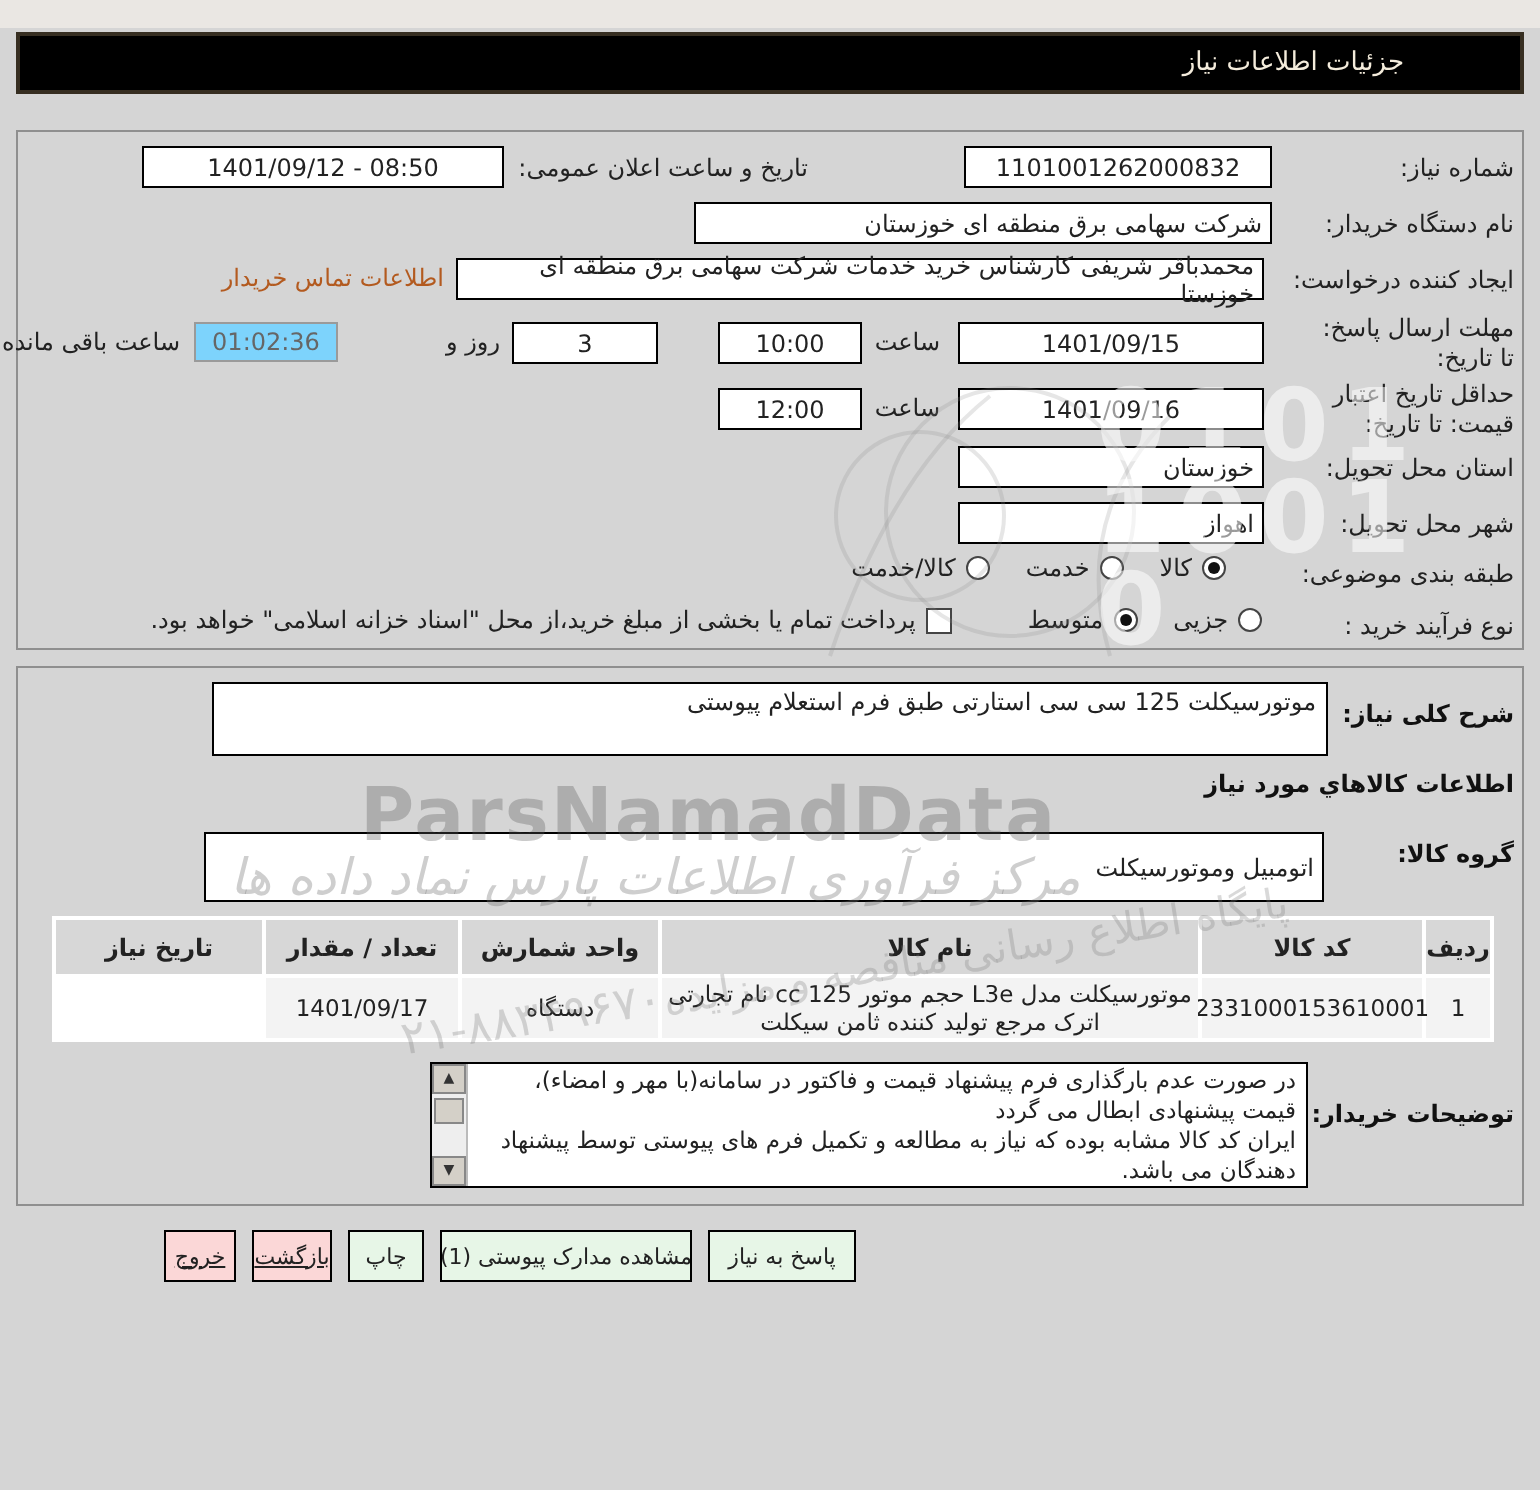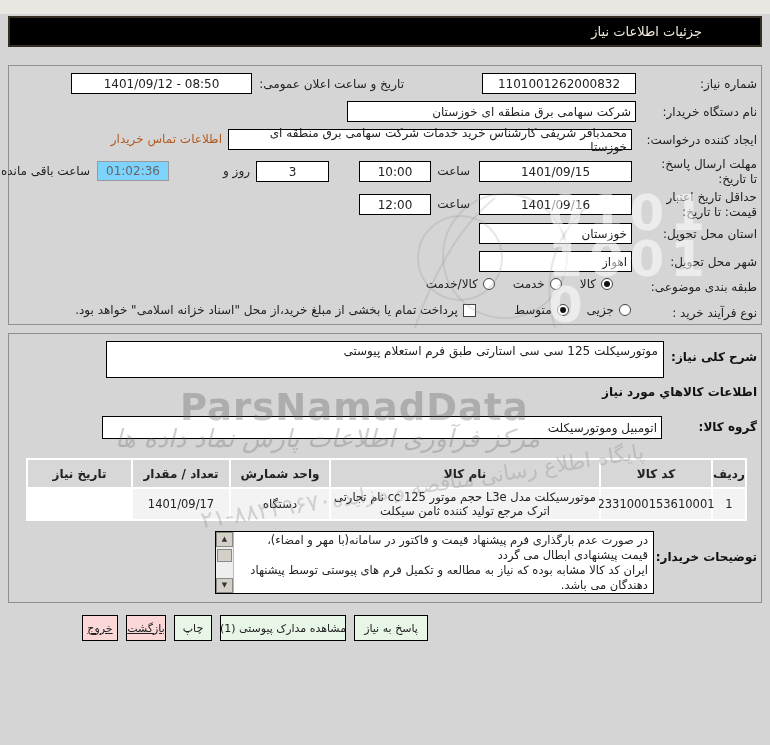--- a/index.html
+++ b/index.html
@@ -143,21 +143,21 @@
     </div>
   </div>
 
   <div class="panel panel2">
     <span class="lbl bold" style="right:4px;top:16px">شرح کلی نیاز:</span>
     <div class="tarea" style="right:97px;width:558px;top:7px;height:37px">موتورسیکلت 125 سی سی استارتی طبق فرم استعلام پیوستی</div>
 
     <span class="lbl bold" style="right:4px;top:51px">اطلاعات کالاهاي مورد نیاز</span>
 
     <span class="lbl bold" style="right:4px;top:86px">گروه کالا:</span>
-    <div class="inp" style="right:99px;width:560px;top:82px;height:23px">اتومبیل وموتورسیکلت</div>
+    <div class="inp" style="right:99px;width:560px;top:82px;height:35px">اتومبیل وموتورسیکلت</div>
 
     <div class="tablewrap" style="right:14px;left:17px;top:124px">
       <div class="grid">
         <div class="th">ردیف</div>
         <div class="th">کد کالا</div>
         <div class="th">نام کالا</div>
         <div class="th">واحد شمارش</div>
         <div class="th">تعداد / مقدار</div>
         <div class="th">تاریخ نیاز</div>
         <div class="td">1</div>

